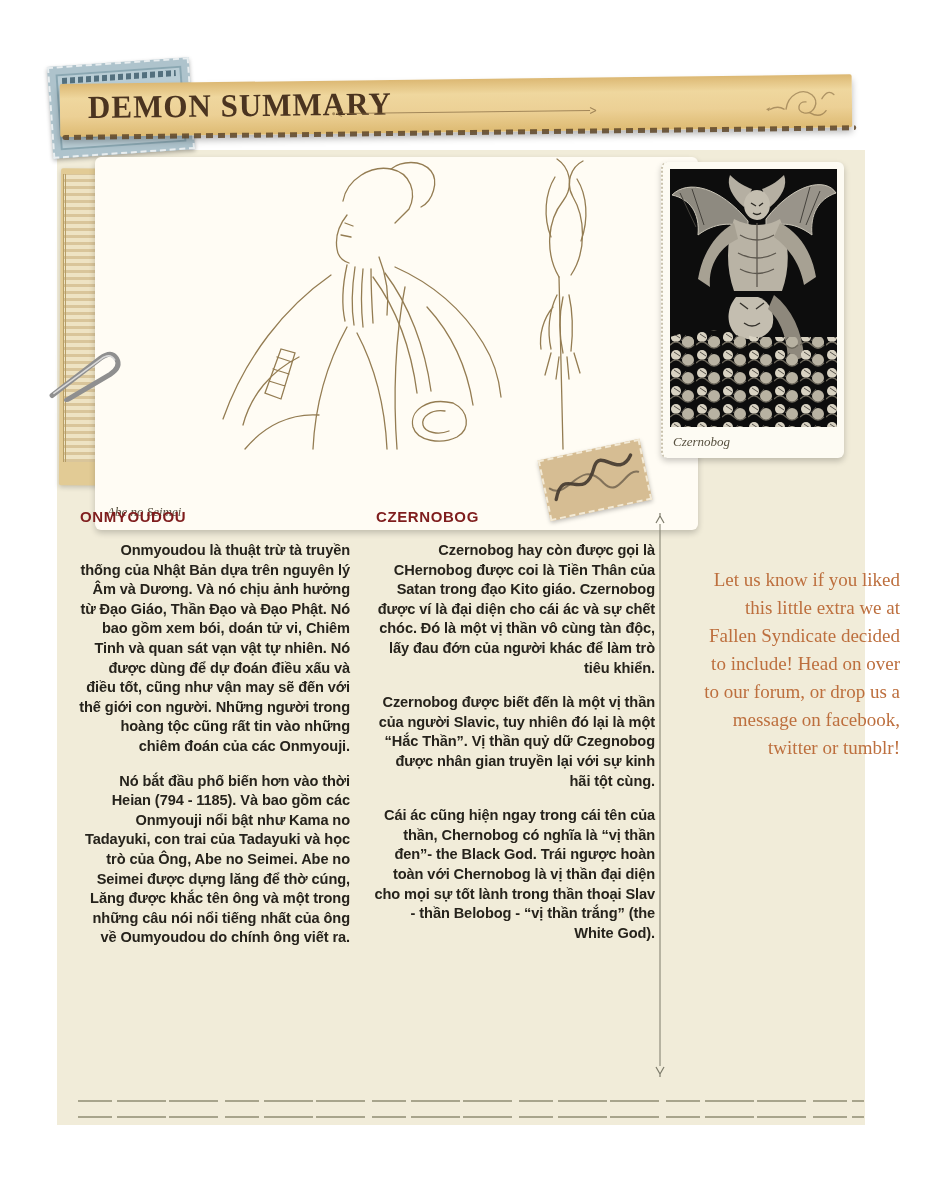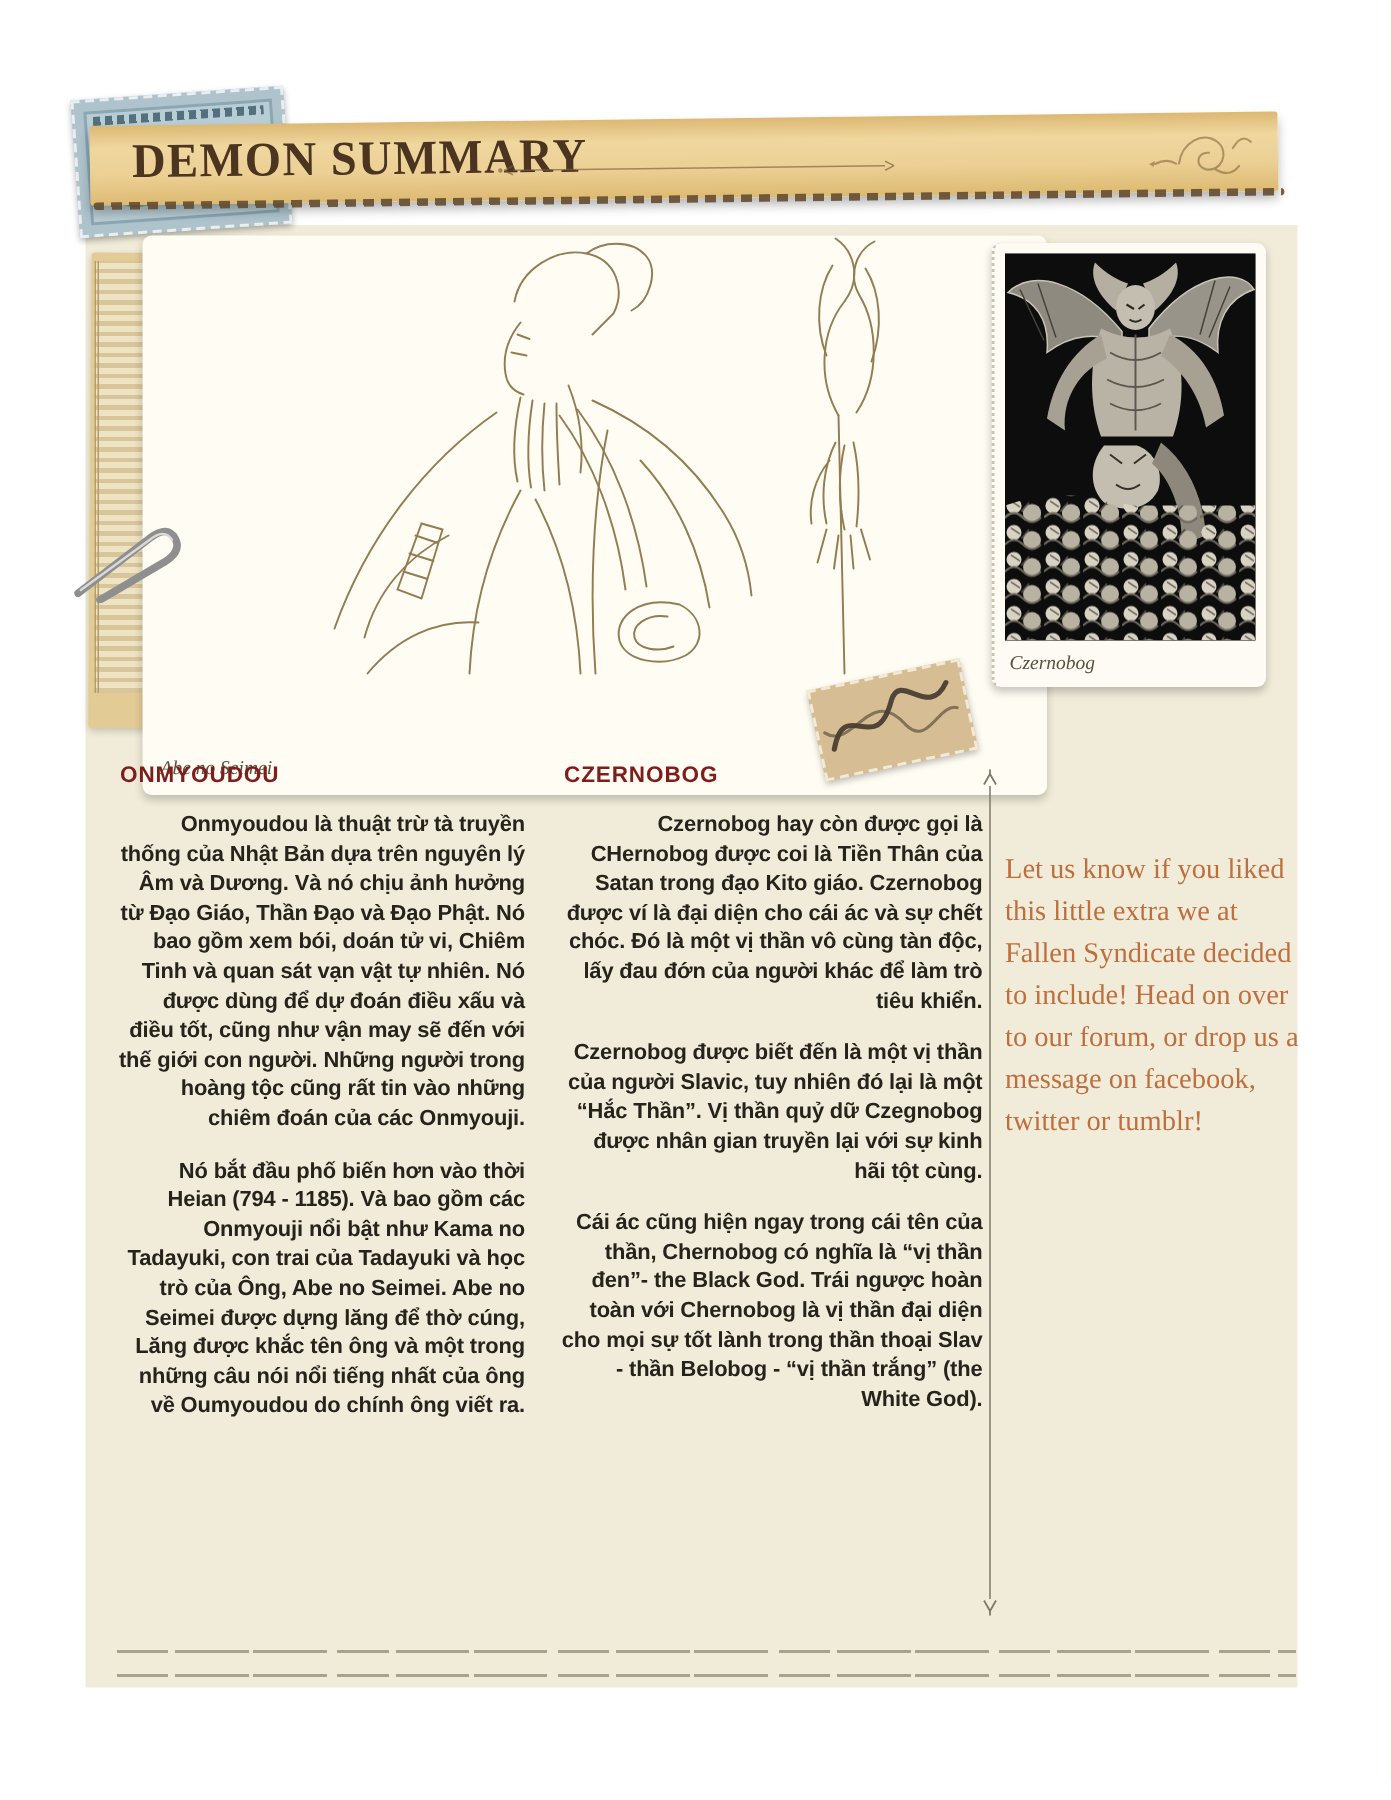--- a/index.html
+++ b/index.html
@@ -56,21 +56,21 @@
 
   
   .col{position:absolute;color:#26231c;}
   .col-heading{font-size:15px;font-weight:bold;letter-spacing:.6px;color:#7f1d1d;margin:0 0 16px 2px;}
   .col p{margin:0 0 15px 0;font-size:14.6px;font-weight:bold;line-height:19.6px;letter-spacing:-.1px;text-align:right;}
   .col-onmyoudou{left:78px;top:508px;width:272px;}
   .col-czernobog{left:374px;top:508px;width:281px;}
 
   .v-divider{position:absolute;left:653px;top:512px;}
 
-  .sidebar-note{position:absolute;left:670px;top:566px;width:200px;text-align:left;
+  .sidebar-note{position:absolute;left:700px;top:566px;width:200px;text-align:right;
     font-family:"Liberation Serif","DejaVu Serif",serif;font-size:19px;line-height:28px;color:#bd6f3e;}
 
   
   .sketch-line{position:absolute;left:78px;width:786px;height:2px;opacity:.75;
     background:repeating-linear-gradient(90deg,#8f8c72 0 34px,transparent 34px 39px,#8f8c72 39px 88px,transparent 88px 91px,#8f8c72 91px 140px,transparent 140px 147px);}
   .sketch-line.l1{top:1100px;}
   .sketch-line.l2{top:1116px;}
 </style>
 </head>
 <body>

